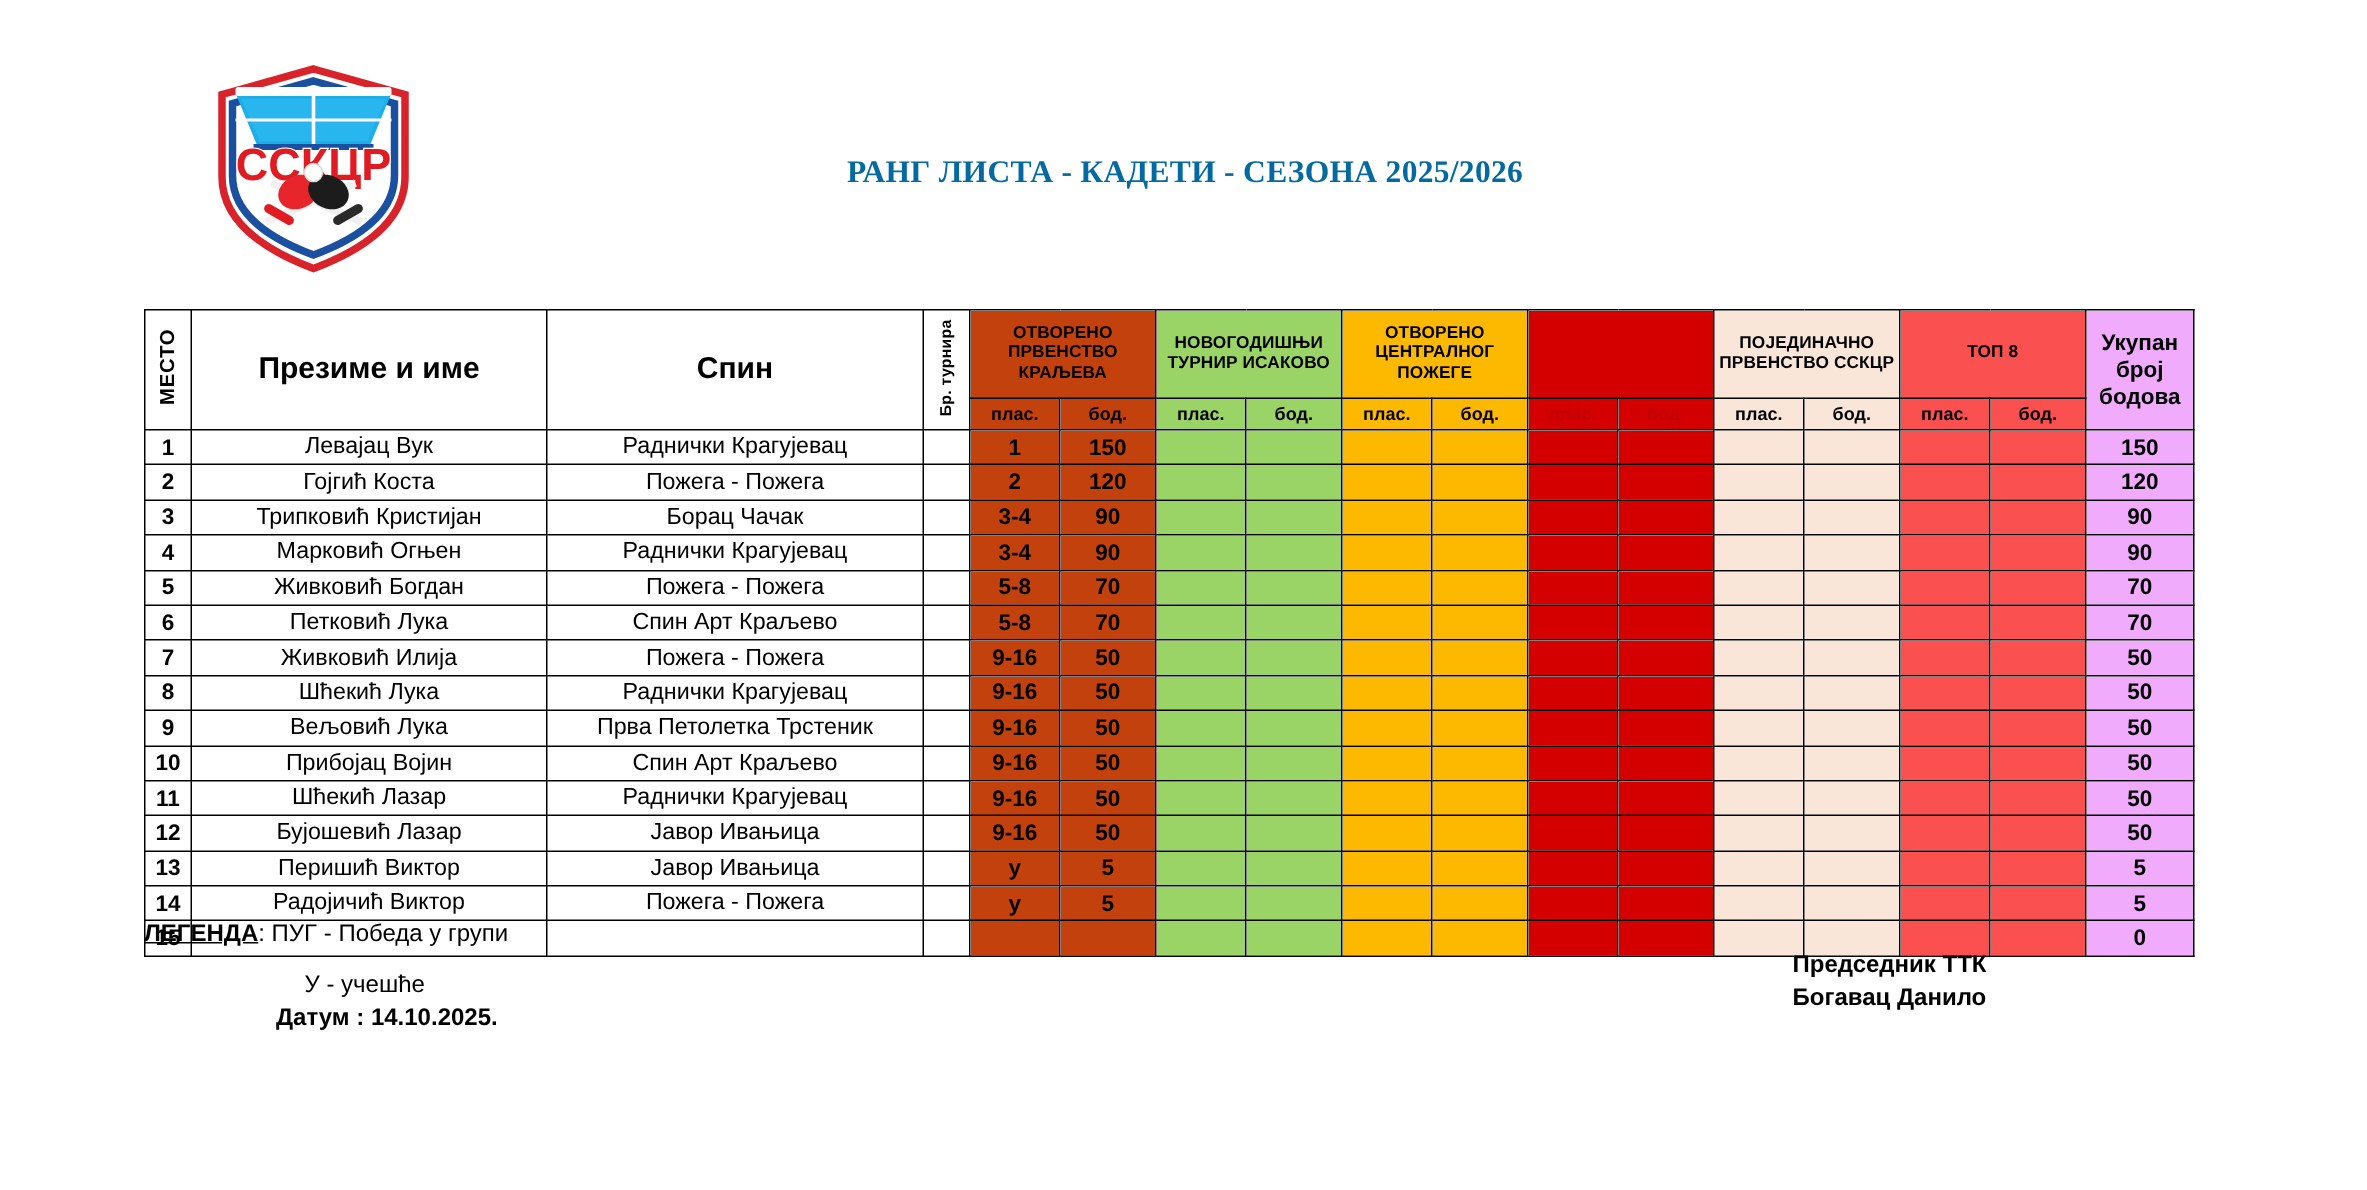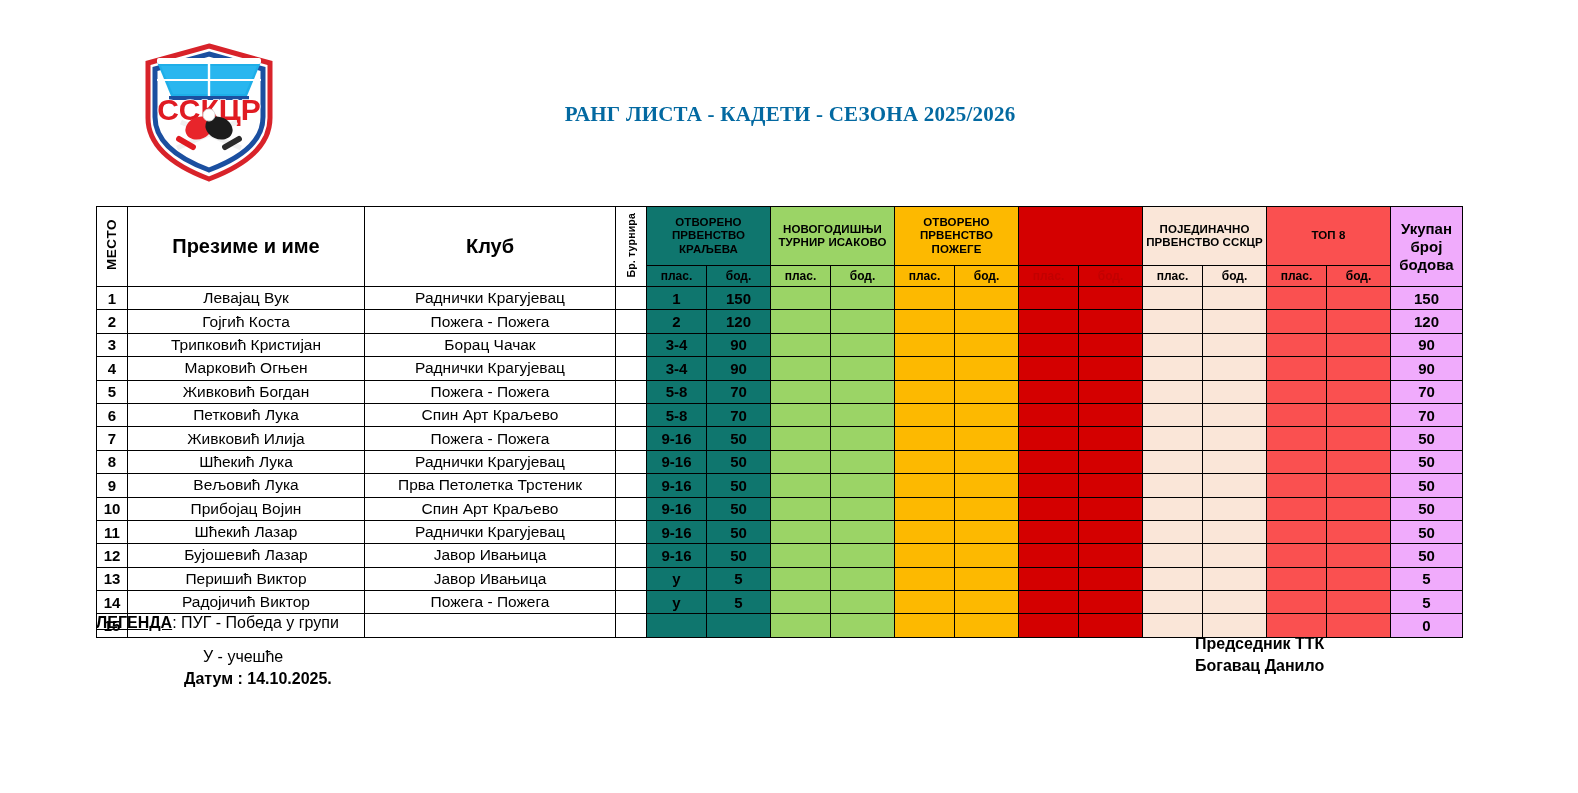--- a/index.html
+++ b/index.html
@@ -112,21 +112,21 @@
 
   .body-row td { height: 22.4px; font-size: 15px; }
   .body-row td.nm, .body-row td.cl { font-weight: normal; font-size: 15.5px; }
 
   .col-pl { width: 59px; }
   .col-bd { width: 63px; }
   .col-tur { width: 30px; }
   .col-tot { width: 67px; }
 
   
-  .c-blue   { background: #0f766e; }
+  .c-blue   { background: #c2410c; }
   .c-green  { background: #9bd466; }
   .c-orange { background: #fdb900; }
   .c-dred   { background: #d40000; }
   .c-dred-txt { color: #c20000; }
   .c-cream  { background: #fae6d8; }
   .c-lred   { background: #fa5050; }
   .c-cyan   { background: #f0abfc; }
   .c-white  { background: #ffffff; }
 
   .tot-head {
@@ -210,28 +210,28 @@
 </div>
 
 <div class="table-wrap">
   <table class="rank">
     <thead>
       <tr>
         <th class="vert c-white" rowspan="2">
           <span class="vtxt">МЕСТО</span>
         </th>
         <th class="h-name c-white" rowspan="2">Презиме и име</th>
-        <th class="h-club c-white" rowspan="2">Клуб</th>
+        <th class="h-club c-white" rowspan="2">Спин</th>
         <th class="vert vert-small c-white col-tur" rowspan="2">
           <span class="vtxt">Бр. турнира</span>
         </th>
 
         <th class="grp c-blue" colspan="2">ОТВОРЕНО ПРВЕНСТВО КРАЉЕВА</th>
         <th class="grp c-green" colspan="2">НОВОГОДИШЊИ ТУРНИР ИСАКОВО</th>
-        <th class="grp c-orange" colspan="2">ОТВОРЕНО ПРВЕНСТВО ПОЖЕГЕ</th>
+        <th class="grp c-orange" colspan="2">ОТВОРЕНО ЦЕНТРАЛНОГ ПОЖЕГЕ</th>
         <th class="grp c-dred" colspan="2"></th>
         <th class="grp c-cream" colspan="2">ПОЈЕДИНАЧНО ПРВЕНСТВО ССКЦР</th>
         <th class="grp c-lred" colspan="2">ТОП 8</th>
 
         <th class="c-cyan col-tot tot-head" rowspan="2">Укупан број бодова</th>
       </tr>
       <tr>
         <th class="sub c-blue   col-pl">плас.</th>
         <th class="sub c-blue   col-bd">бод.</th>
         <th class="sub c-green  col-pl">плас.</th>

